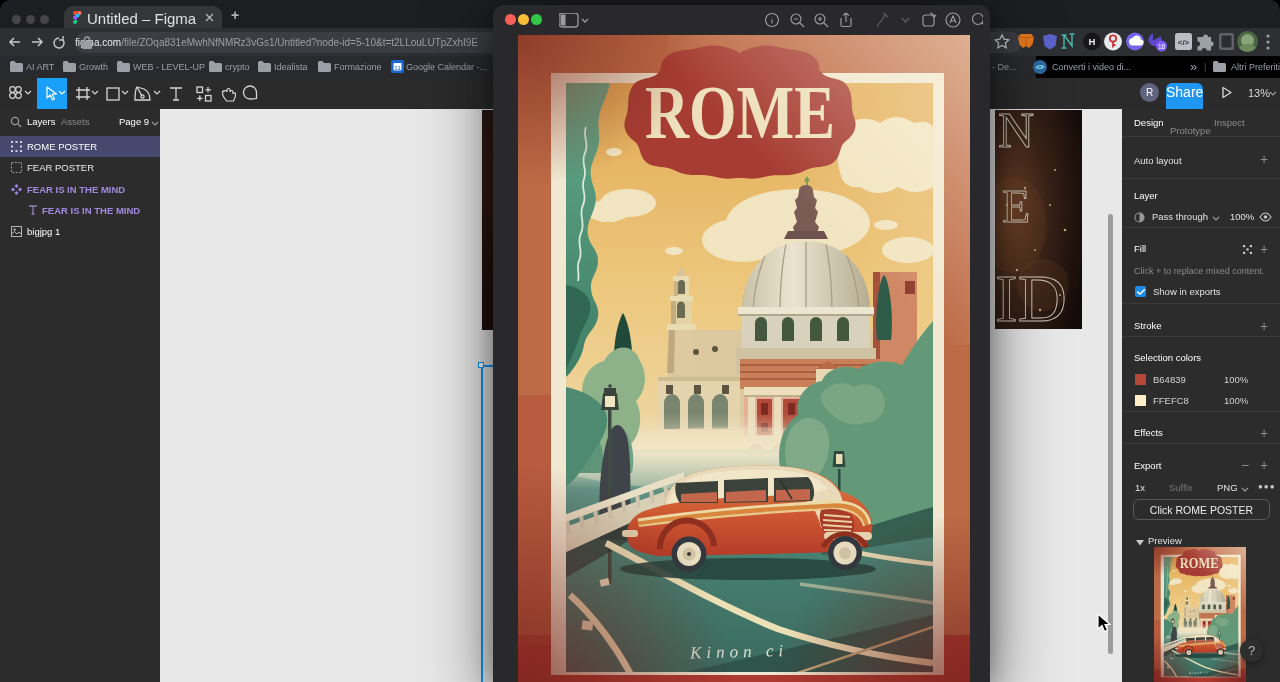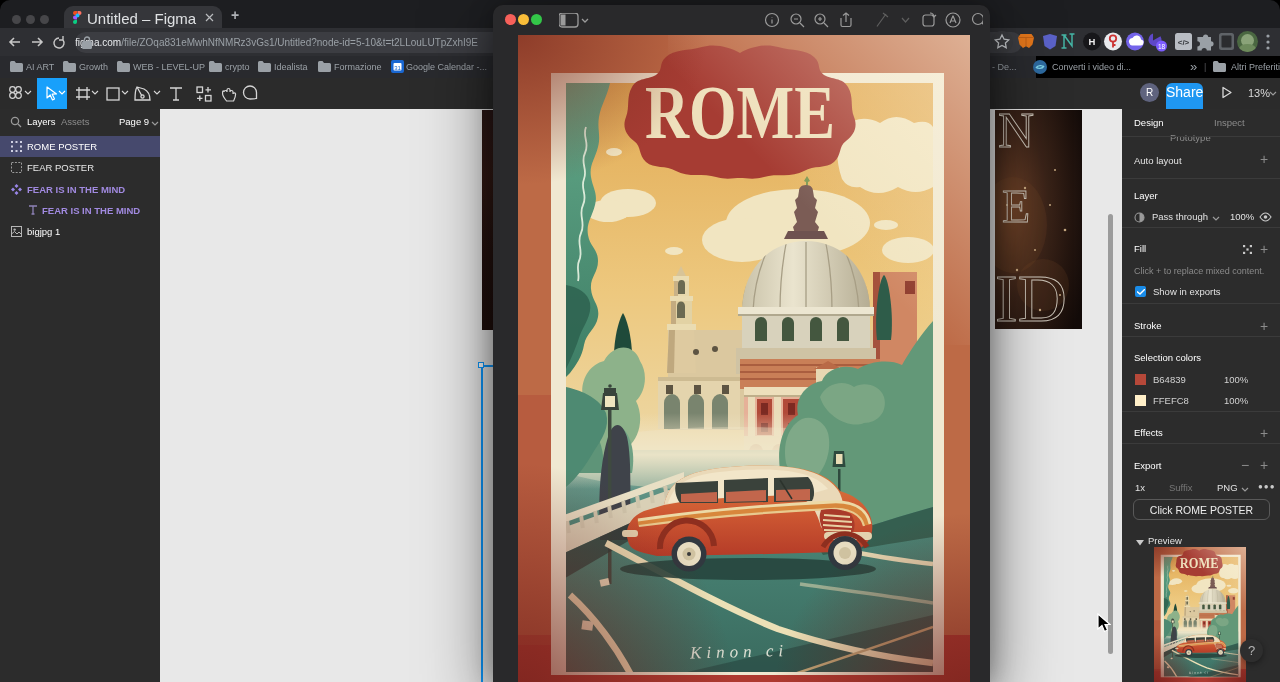--- a/index.html
+++ b/index.html
@@ -266,21 +266,21 @@
   <div class="abs" style="left:1166px;top:83px;width:37px;height:36px;border-radius:6px;background:#1f97f2;color:#fff;font-size:14px;text-align:right;line-height:19px">Share</div>
   <svg class="abs" style="left:1221px;top:86px" width="12" height="13">
       <path d="M2,1.5 L10,6.5 L2,11.5 Z" fill="none" stroke="#d9d9d9" stroke-width="1.3" stroke-linejoin="round"></path>
     </svg>
   <span class="abs" style="left:1248px;top:87px;color:#d9d9d9;font-size:11px">13%</span>
   <svg class="abs" style="left:1269px;top:91px" width="8" height="6">
       <path d="M1,1 L4,4 L7,1" stroke="#9a9a9a" fill="none" stroke-width="1.2"></path>
     </svg>
   <div class="abs" id="rsb">
     <span class="abs b" style="left:12px;top:8px">Design</span>
-    <span class="abs g" style="left:48px;top:23px">Prototype</span>
+    <span class="abs g" style="left:48px;top:16px">Prototype</span>
     <span class="abs g" style="left:92px;top:8px">Inspect</span>
     <div class="hr" style="top:27px"></div>
     <span class="abs" style="left:12px;top:46px;color:#e2e2e2">Auto layout</span>
     <span class="abs g" style="left:138px;top:42px;font-size:14px">+</span>
     <div class="hr" style="top:69px"></div>
     <span class="abs b" style="left:12px;top:81px">Layer</span>
     <svg class="abs" style="left:12px;top:103px" width="11" height="11">
         <circle cx="5.5" cy="5.5" r="4.5" fill="none" stroke="#9a9a9a" stroke-width="1.1"></circle>
         <path d="M5.5,1 A4.5,4.5 0 0 1 5.5,10" fill="#9a9a9a"></path>
       </svg>

